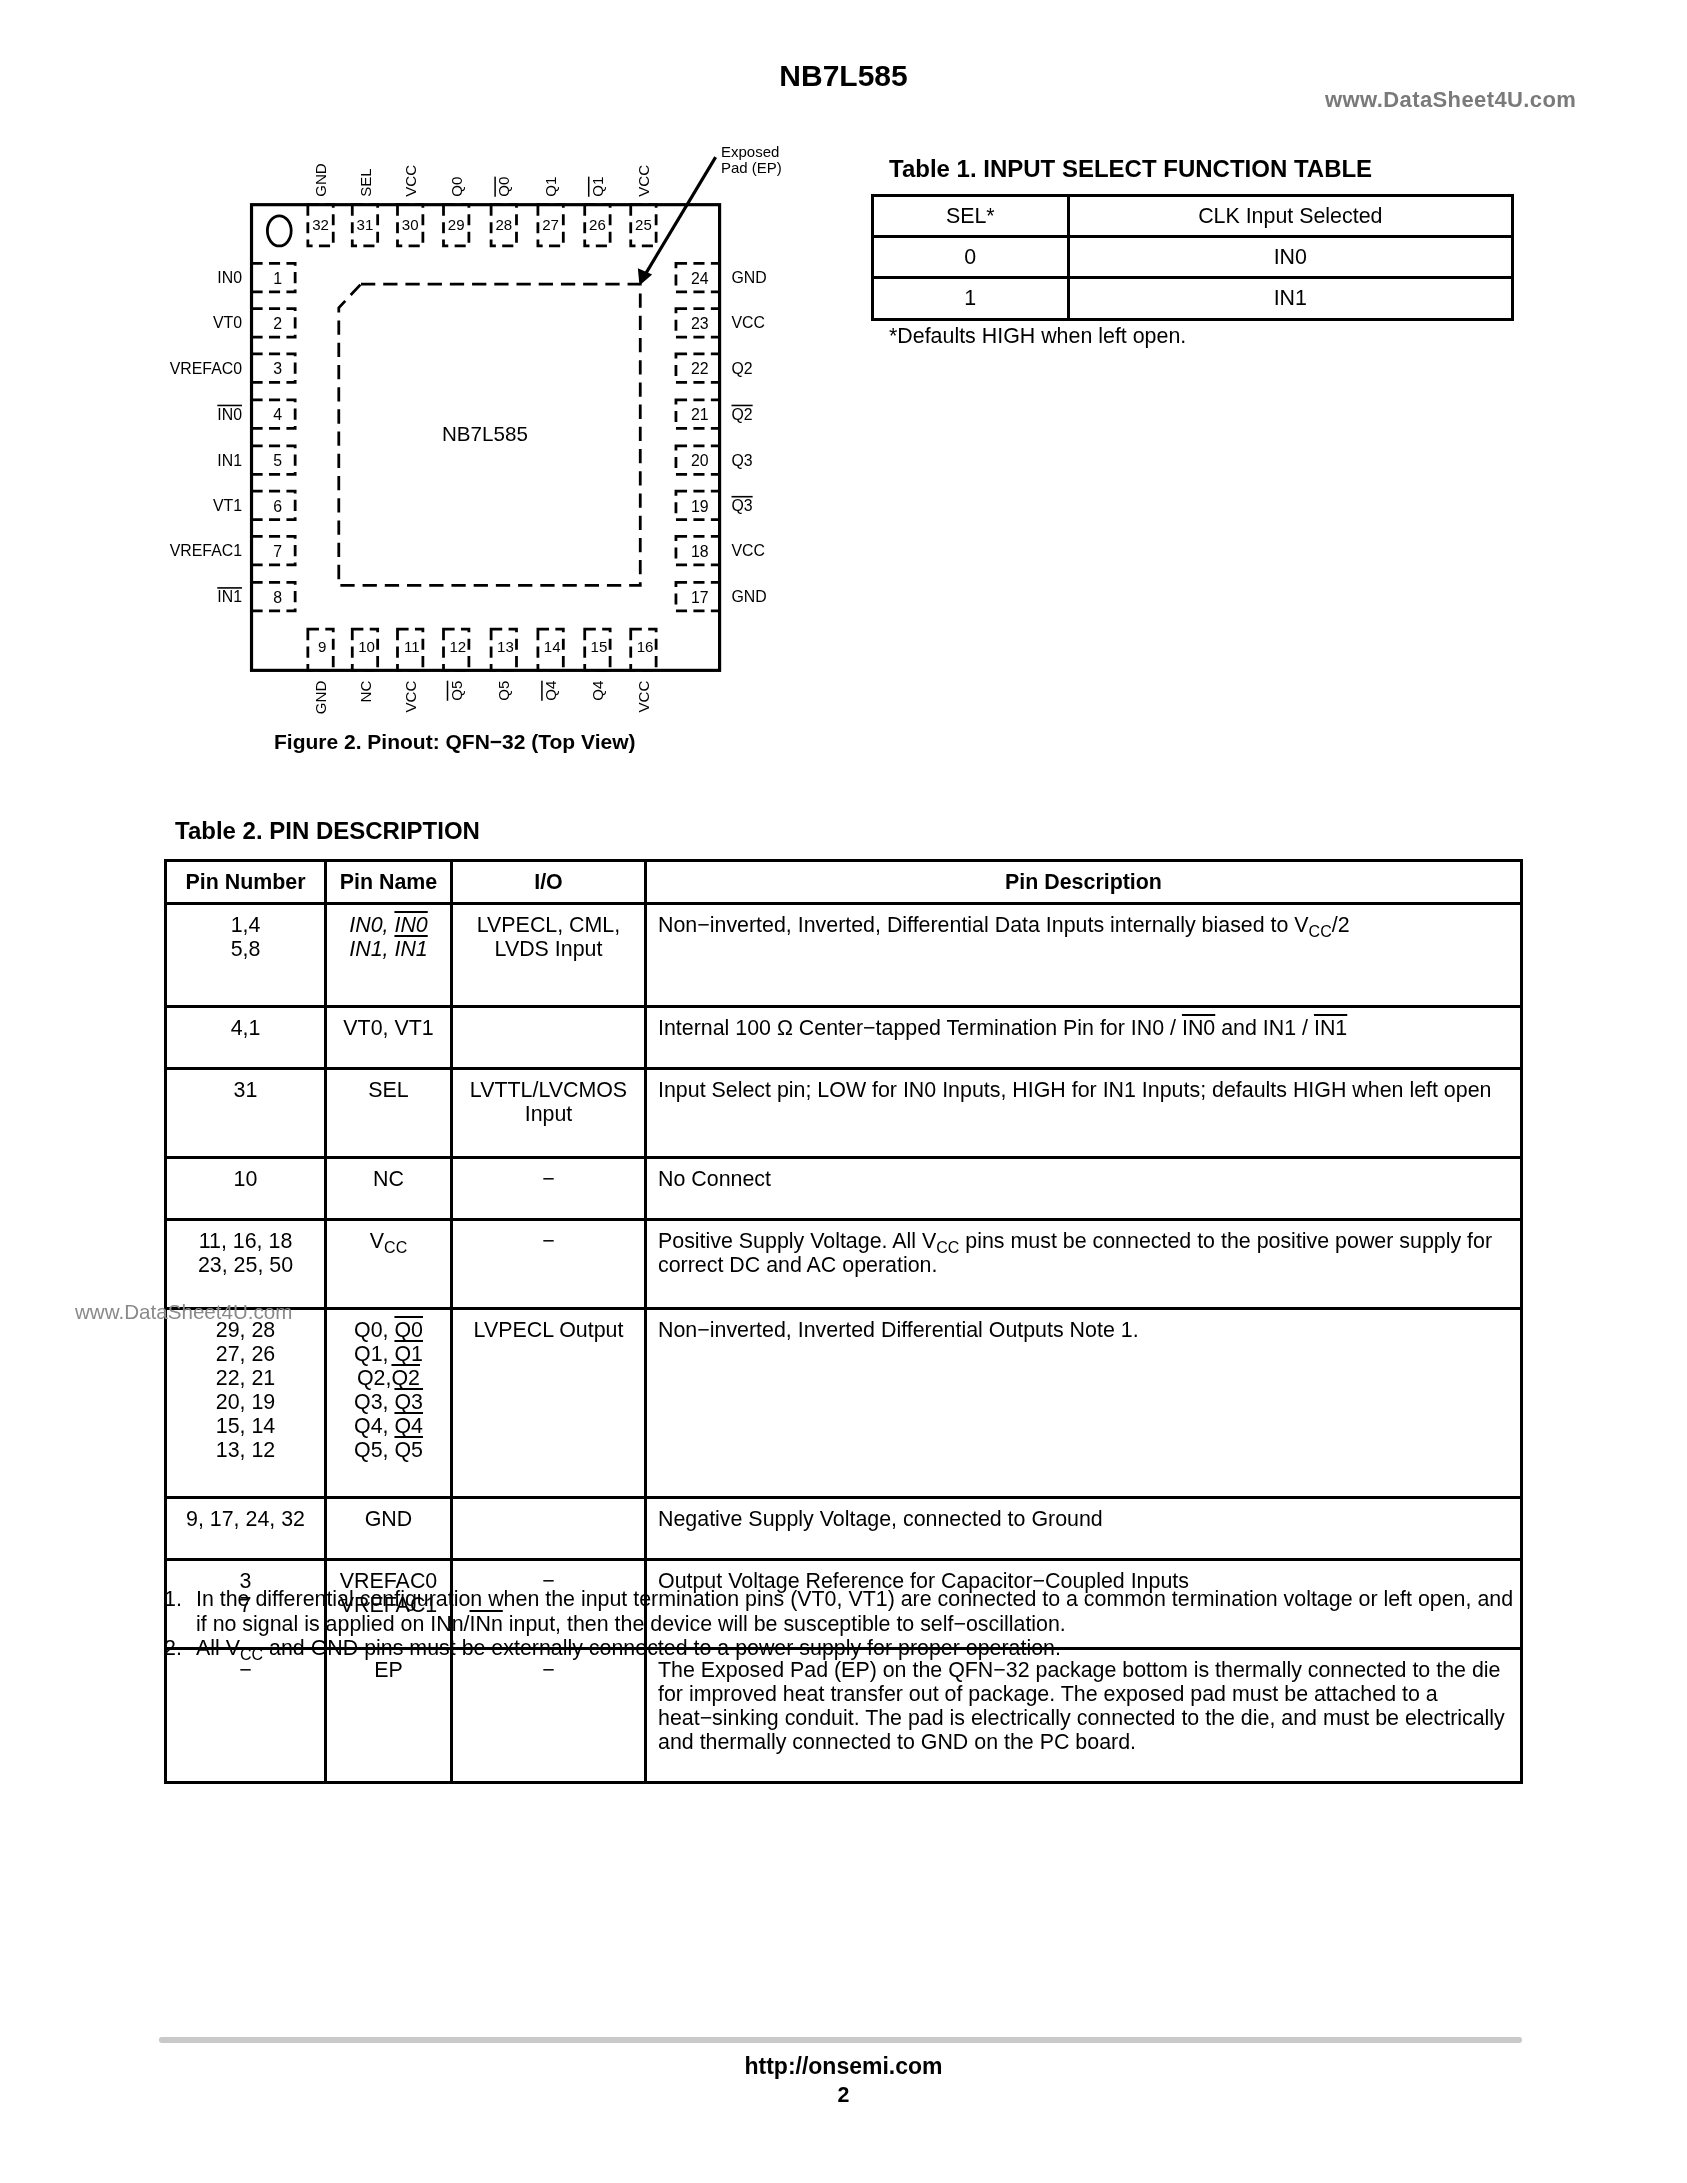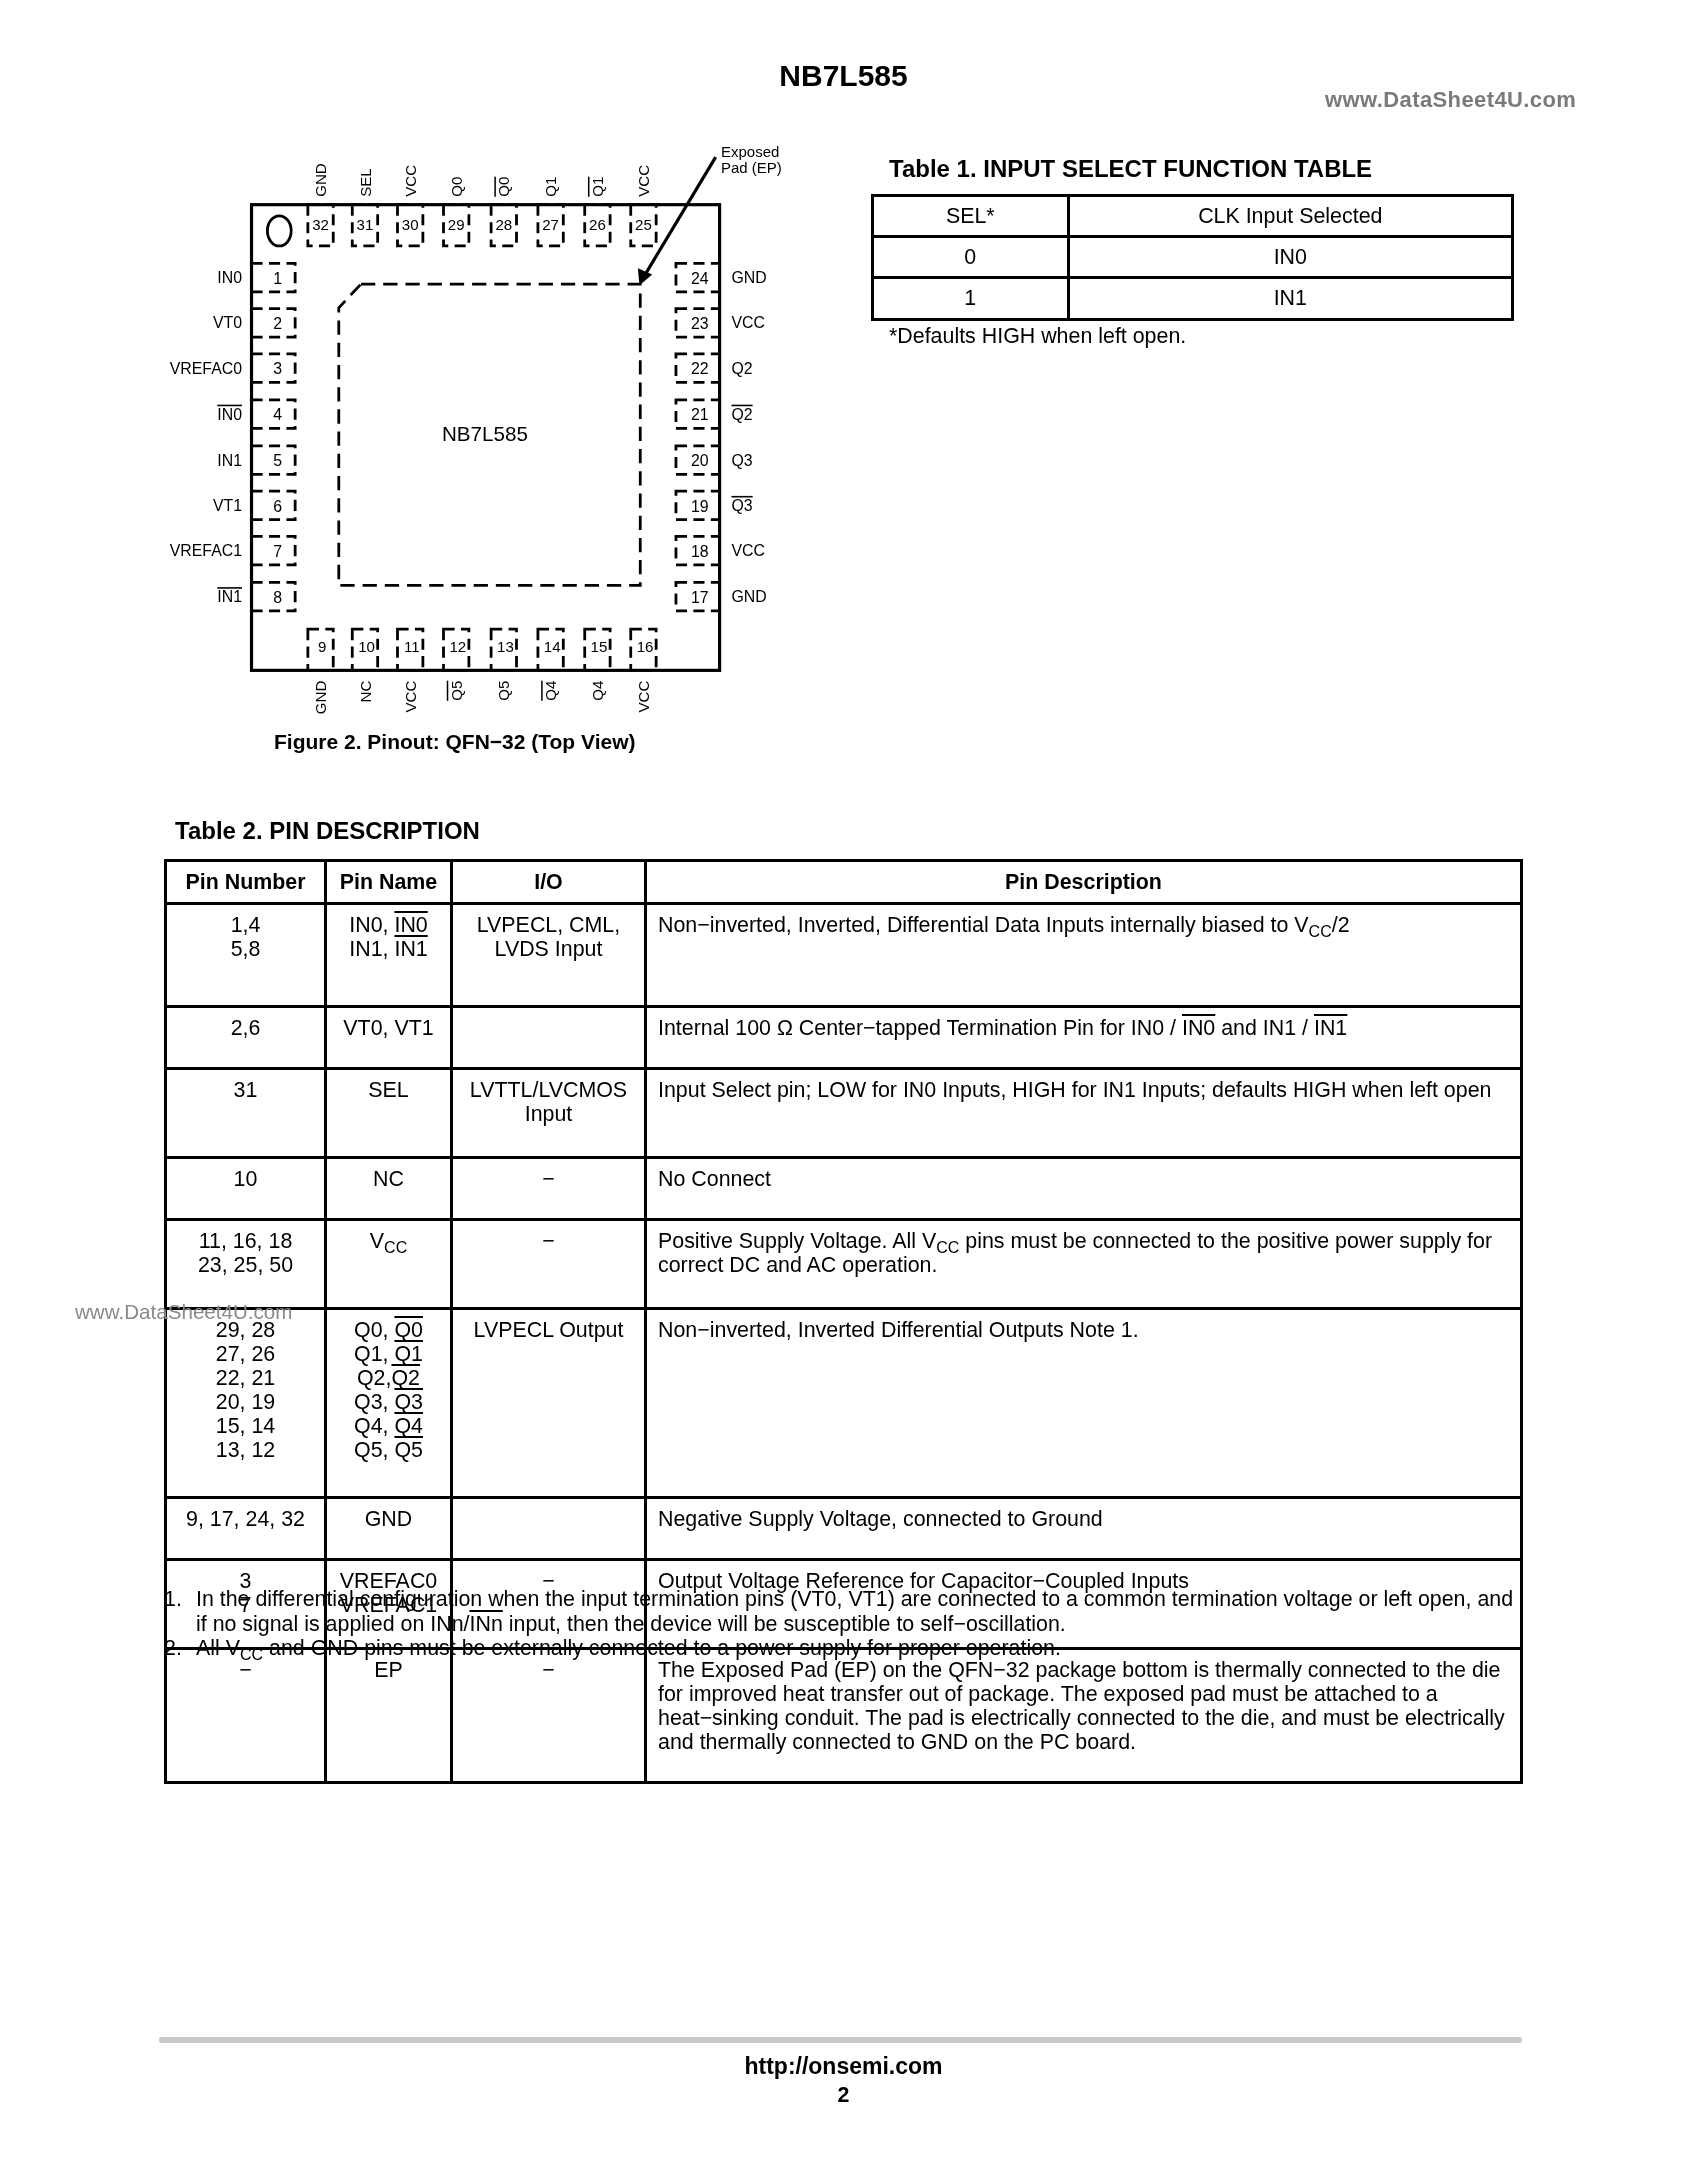--- a/index.html
+++ b/index.html
@@ -188,35 +188,35 @@
       <th style="width:175px">I/O</th>
       <th>Pin Description</th>
     </tr>
   </thead>
   <tbody id="t2-body">
       <tr>
         <td class="c" style="height: 65px;">
           <div>1,4</div>
           <div>5,8</div>
         </td>
-        <td class="c" style="height: 65px;">
+        <td class="c" style="height: 65px; font-style: italic;">
           <div>IN0, <span class="ol">IN0</span></div>
           <div>IN1, <span class="ol">IN1</span></div>
         </td>
         <td class="c" style="height: 65px;">
           <div>LVPECL, CML,</div>
           <div>LVDS Input</div>
         </td>
         <td class="l" style="height: 65px;">
           <div>Non−inverted, Inverted, Differential Data Inputs internally biased to V<sub>CC</sub>/2</div>
         </td>
       </tr>
       <tr>
         <td class="c" style="height: 24px;">
-          <div>2,6</div>
+          <div>4,1</div>
         </td>
         <td class="c" style="height: 24px;">
           <div>VT0, VT1</div>
         </td>
         <td class="c" style="height: 24px;">
           <div>&nbsp;</div>
         </td>
         <td class="l" style="height: 24px;">
           <div>Internal 100 Ω Center−tapped Termination Pin for IN0 / <span class="ol">IN0</span> and IN1 / <span class="ol">IN1</span></div>
         </td>

